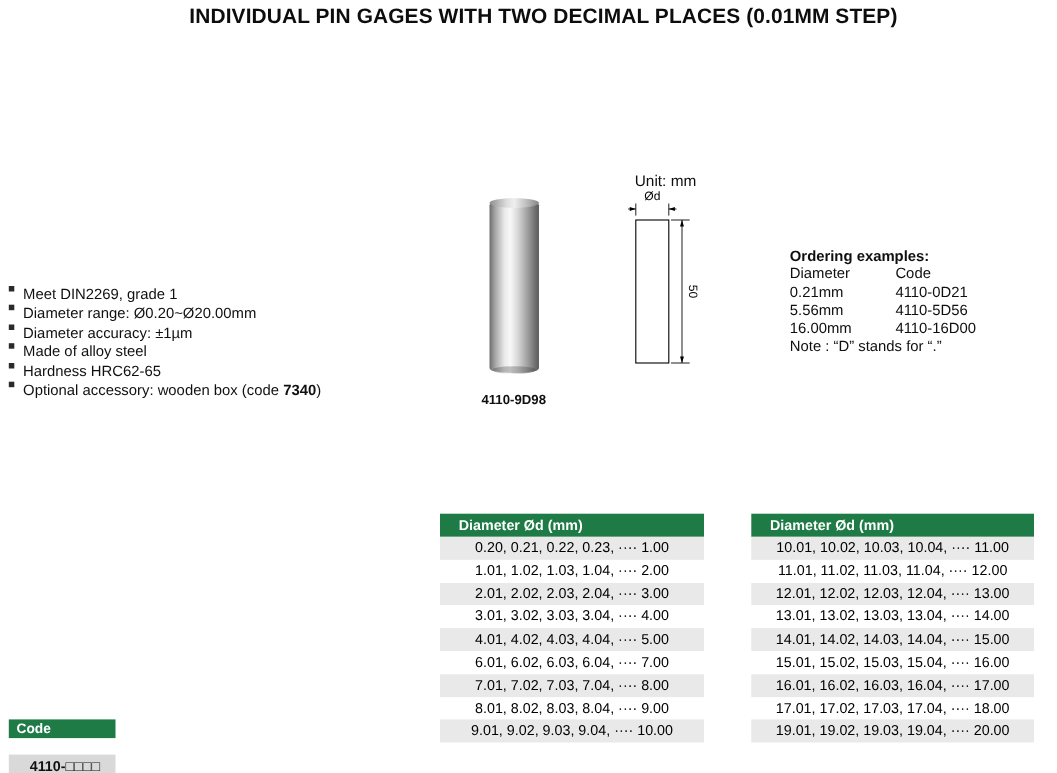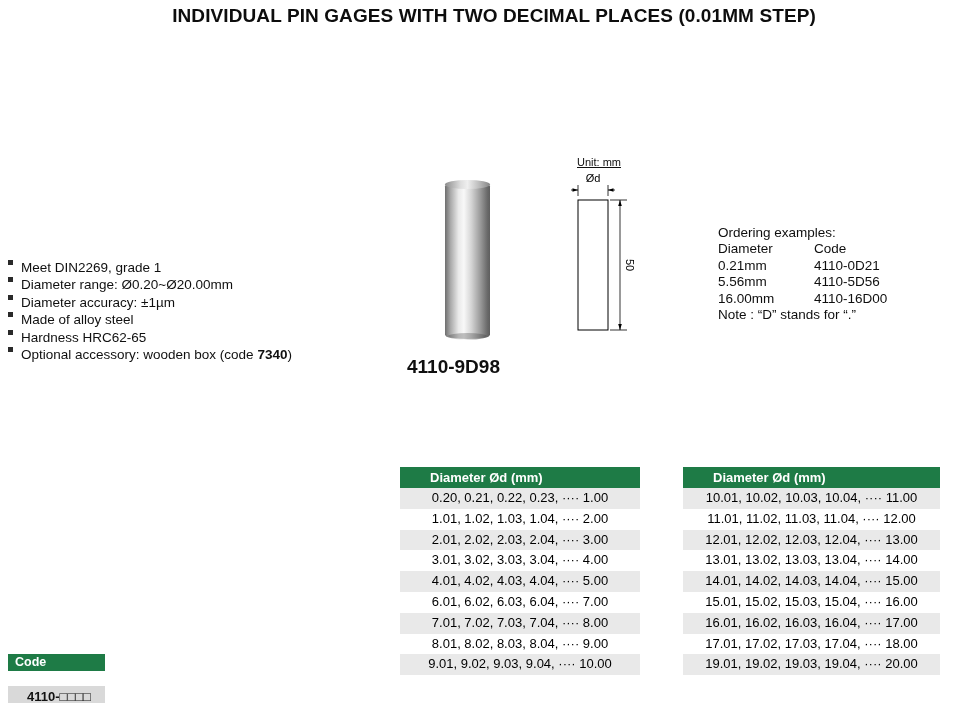--- a/index.html
+++ b/index.html
@@ -18,43 +18,43 @@
   
   .pin { position:absolute; left:445px; top:181px; width:45px; height:159px;
          background:linear-gradient(90deg,#6e6e6e 0%,#a8a8a8 12%,#e9e9e9 30%,#f8f8f8 42%,#d6d6d6 58%,#9c9c9c 78%,#6a6a6a 94%,#5e5e5e 100%);
          border-radius:50% / 3.5%; }
   .pin::before { content:""; position:absolute; left:0; top:-1px; width:100%; height:9px;
          background:linear-gradient(90deg,#8d8d8d,#dedede 35%,#efefef 50%,#bdbdbd 75%,#858585);
          border-radius:50%; }
   .pin::after { content:""; position:absolute; left:3px; bottom:1px; width:39px; height:6px;
          background:rgba(55,55,55,0.30); border-radius:50%; }
 
-  .model-label { position:absolute; left:407px; top:356px; width:120px; 
-                 font-weight:bold; font-size:19px; color:#0f0f0f; }
+  .model-label { position:absolute; left:407px; top:356px; width:120px; text-align:center;
+                 font-weight:bold; font-size:12px; color:#0f0f0f; }
 
-  .unit-label { position:absolute; left:577px; top:156px; font-size:11px; color:#101010;text-decoration:underline; }
+  .unit-label { position:absolute; left:577px; top:156px; font-size:14px; color:#101010; }
 
   .drawing { position:absolute; left:570px; top:170px; }
   .drawing line { stroke:#000; stroke-width:0.8; }
   .drawing rect { fill:#fff; stroke:#000; stroke-width:1; }
   .drawing polygon { fill:#000; }
   .drawing text { font-size:11px; fill:#000; font-family:"Liberation Sans",sans-serif; }
 
   
   .ordering { position:absolute; left:718px; top:224px; font-size:13.5px; color:#0f0f0f; }
-  .ordering-title { font-weight:normal; line-height:17px; }
+  .ordering-title { font-weight:bold; line-height:17px; }
   .ordering-grid { display:grid; grid-template-columns:96px auto; line-height:16.5px; }
   .ordering-note { line-height:16.5px; }
 
   
   .dtable { position:absolute; top:467px; }
   .dtable-left  { left:400px; width:240px; }
   .dtable-right { left:683px; width:257px; }
   .dtable-header { background:#1e7b46; color:#fff; font-weight:bold; font-size:13px;
-                   height:21px; line-height:21px; padding-left:30px; }
+                   height:21px; line-height:21px; padding-left:17px; }
   .dtable-row { height:20.8px; line-height:20.8px; font-size:13px; text-align:center; color:#000; }
   .dtable-row:nth-child(odd)  { background:#e9e9e9; }
   .dtable-row:nth-child(even) { background:#ffffff; }
 
   
   .code-block { position:absolute; left:8px; top:654px; width:97px; }
   .code-header { background:#1e7b46; color:#fff; font-weight:bold; font-size:12.5px;
                  height:17px; line-height:17px; padding-left:7px; }
   .code-value { background:#d9d9d9; font-weight:bold; font-size:13px; height:37px;
                 line-height:21px; padding-left:19px; margin-top:15px; color:#111; }

